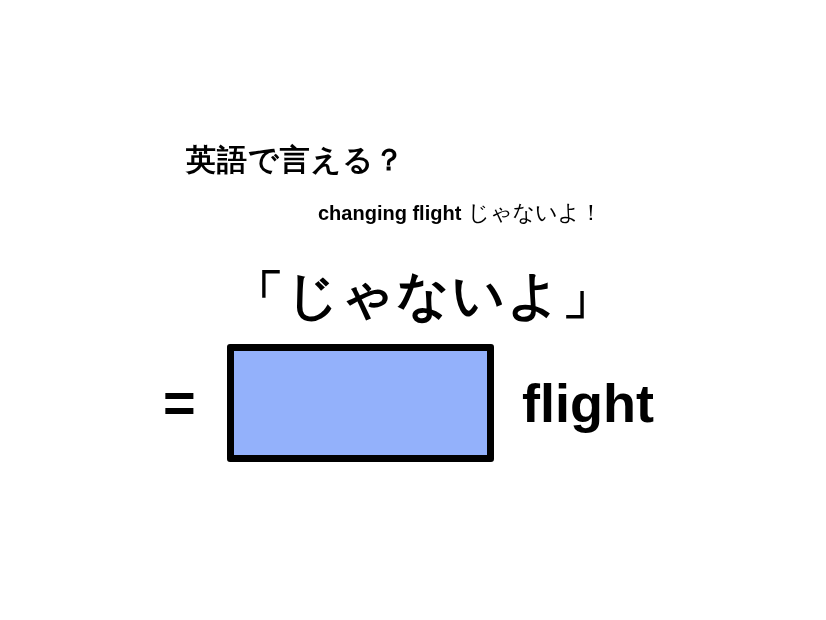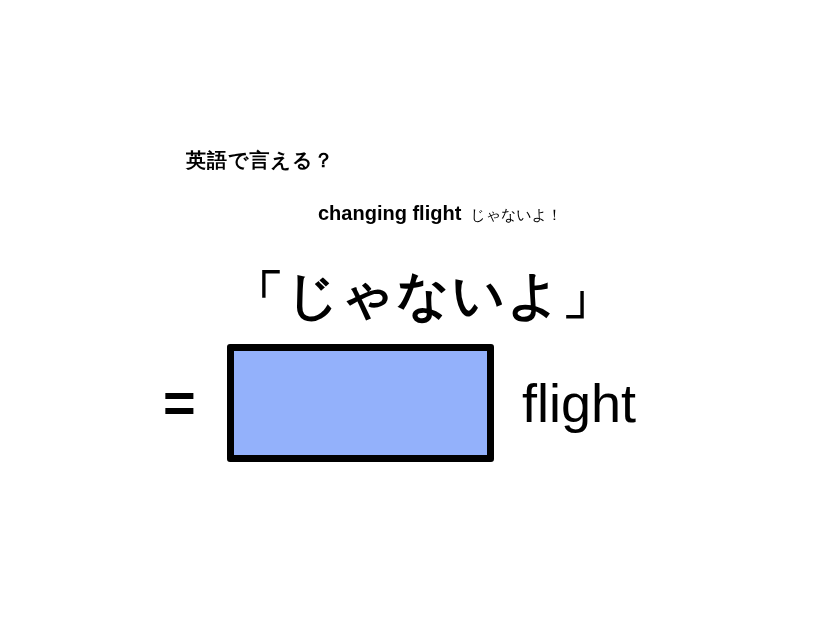--- a/index.html
+++ b/index.html
@@ -1,25 +1,25 @@
 <!DOCTYPE html>
 <html><head>
 <meta charset="utf-8">
 <style>
   html, body { margin: 0; padding: 0; background: #ffffff; }
   body { width: 826px; height: 620px; position: relative; overflow: hidden;
          font-family: "DejaVu Sans", "Liberation Sans", sans-serif; color: #000; }
   .abs { position: absolute; white-space: nowrap; }
-  .q { left: 186px; top: 140px; font-size: 20px; font-weight: bold; line-height: 40px; letter-spacing: 1px; }
+  .q { left: 186px; top: 140px; font-size: 30px; font-weight: bold; line-height: 40px; letter-spacing: 1px; }
   .hint { left: 318px; top: 199px; font-size: 20px; font-weight: bold; line-height: 28px; font-family: "Liberation Sans", sans-serif; }
-  .hint .jp { font-weight: normal; font-family: Liberation Mono, monospace; font-size: 15px; text-align: right; }
+  .hint .jp { font-weight: normal; font-family: Liberation Sans, sans-serif; font-size: 22px; text-align: right; }
   .term { left: 232px; top: 262px; font-size: 52px; font-weight: bold; line-height: 66px; letter-spacing: 2px; }
   .eq { left: 163px; top: 380px; font-size: 56px; font-weight: bold; line-height: 46px; font-family: "Liberation Sans", sans-serif; }
   .box { left: 227px; top: 344px; width: 253px; height: 104px; background: #93b1fb; border: 7px solid #000; border-radius: 3px; }
-  .suffix { left: 522px; top: 368px; font-size: 54px; font-weight: normal; line-height: 70px; font-family: "Liberation Sans", sans-serif; }
+  .suffix { left: 522px; top: 368px; font-size: 54px; font-weight: bold; line-height: 70px; font-family: "Liberation Sans", sans-serif; }
 </style>
 </head>
 <body>
 
 <div class="abs q">英語で言える？</div>
 
 <div class="abs hint">
   <span>changing flight</span><span class="jp"> じゃないよ！</span>
 </div>
 

